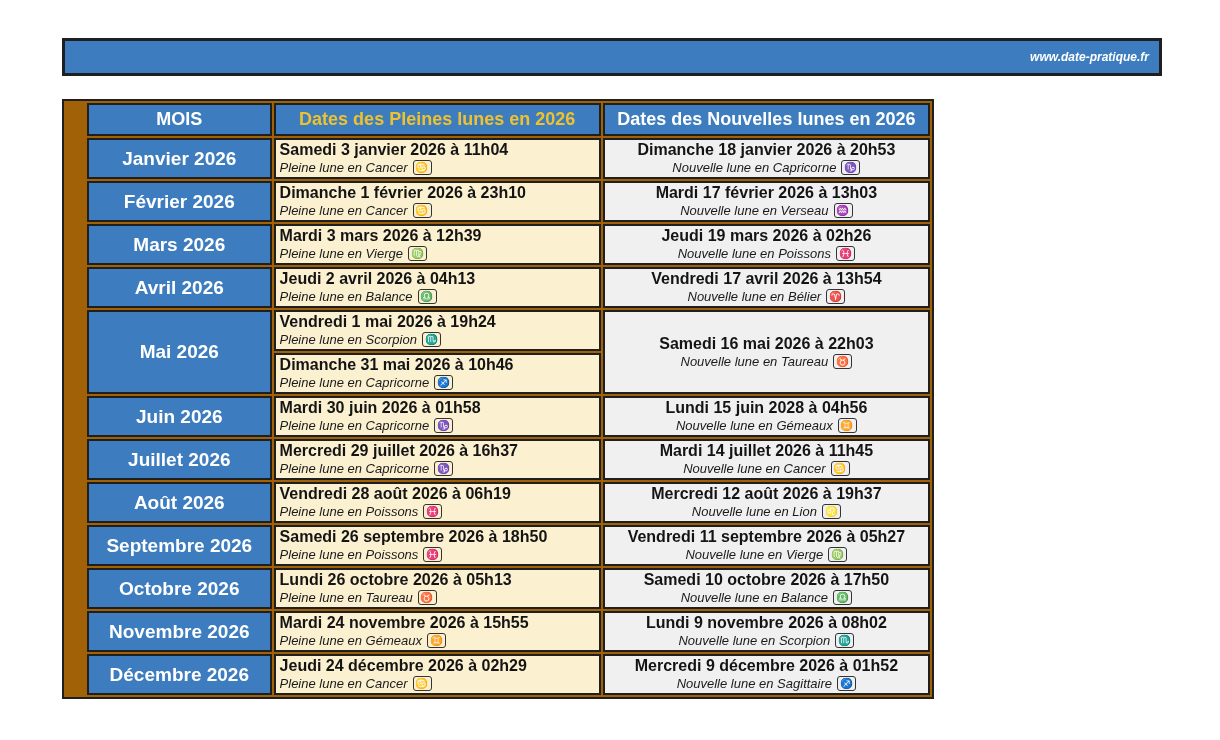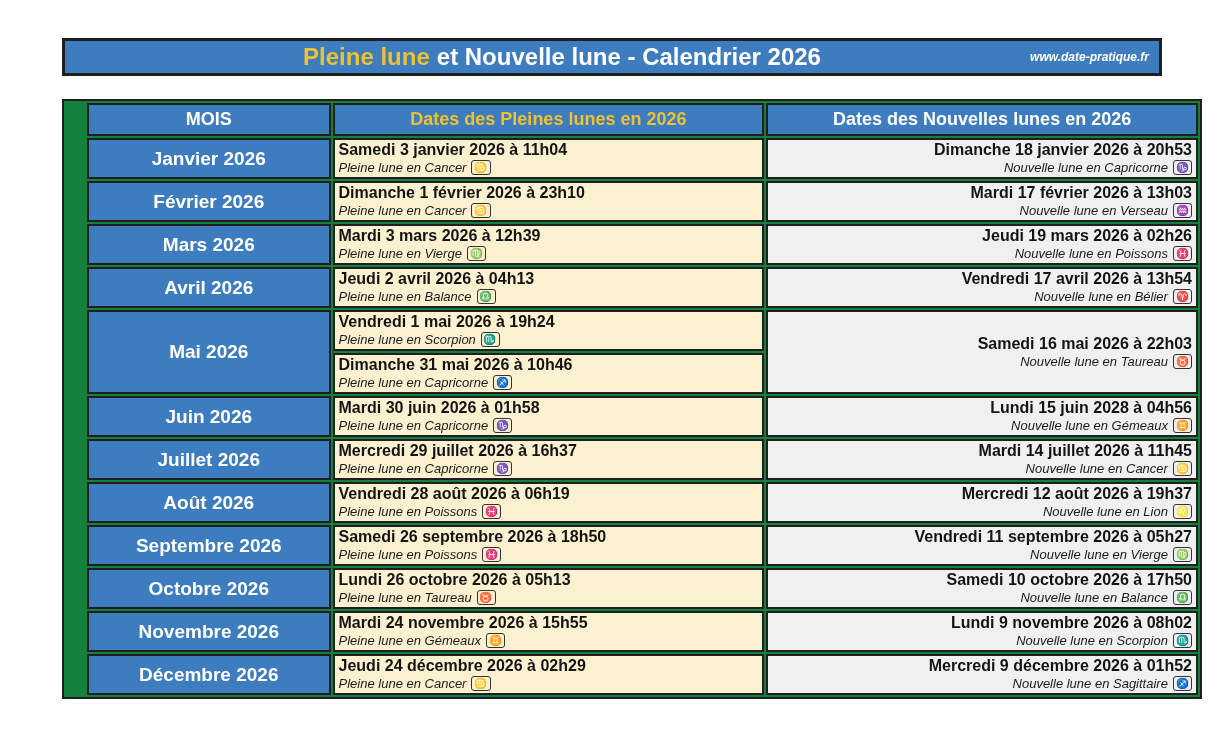--- a/index.html
+++ b/index.html
@@ -5,44 +5,41 @@
   html,body{margin:0;padding:0;background:#fff;font-family:"Liberation Sans",sans-serif;}
   .page{position:relative;width:1220px;height:740px;background:#ffffff;overflow:hidden;}
 
   .title-bar{position:absolute;left:62px;top:38px;width:1100px;height:38px;box-sizing:border-box;
     background:#3d7cbe;border:3px solid #1f1f1f;display:flex;align-items:center;}
   .title-text{flex:1;text-align:center;padding-right:100px;font-size:24px;font-weight:bold;color:#ffffff;white-space:nowrap;}
   .title-highlight{color:#eec22f;}
   .title-rest{margin-left:7px;}
   .website{position:absolute;right:10px;top:50%;transform:translateY(-50%);font-size:12px;font-weight:bold;color:#ffffff;font-style:italic;}
 
-  table.calendar{position:absolute;left:62px;top:99px;width:1140px;table-layout:fixed;
-    border-collapse:separate;border-spacing:2px;background:#15803d;border:2px solid #1f1f1f;padding-left:21px;}
+  table.calendar{position:absolute;left:62px;top:99px;width:872px;table-layout:fixed;
+    border-collapse:separate;border-spacing:2px;background:#a16207;border:2px solid #1f1f1f;padding-left:21px;}
   td{border:2px solid #1f1f1f;box-sizing:border-box;overflow:hidden;}
   .head-cell{background:#3d7cbe;height:33px;text-align:center;vertical-align:middle;
     font-weight:bold;font-size:18px;color:#ffffff;padding:0 4px;white-space:nowrap;}
   .head-pl{color:#eec22f;}
   .month-cell{background:#3d7cbe;color:#ffffff;font-weight:bold;font-size:19px;
     text-align:center;vertical-align:middle;padding:0 4px;}
   .fm-cell{background:#fbf0d0;height:41px;text-align:left;vertical-align:middle;padding:1px 4px;}
-  .nm-cell{background:#f0f0f0;text-align:right;vertical-align:middle;padding:1px 4px;}
+  .nm-cell{background:#f0f0f0;text-align:center;vertical-align:middle;padding:1px 4px;}
   .moon-date{font-weight:bold;font-size:16px;color:#141414;line-height:1.15;white-space:nowrap;}
   .moon-sign{font-style:italic;font-size:13px;color:#1a1a1a;line-height:1.2;margin-top:1px;white-space:nowrap;}
   .zbox{display:inline-block;font-style:normal;font-size:10.5px;line-height:13px;border:1px solid #333;
     border-radius:3px;padding:0 2px;margin-left:5px;vertical-align:1px;color:#222;background:transparent;}
 </style>
 </head>
 <body>
 
 <div class="page">
 
   <div class="title-bar">
-    <div class="title-text">
-      <span class="title-highlight">Pleine lune</span><span class="title-rest">et Nouvelle lune - Calendrier 2026</span>
-    </div>
     <span class="website">www.date-pratique.fr</span>
   </div>
 
   <table class="calendar">
     <colgroup>
       <col style="width:22%">
       <col style="width:39%">
       <col style="width:39%">
     </colgroup>
     <thead>

